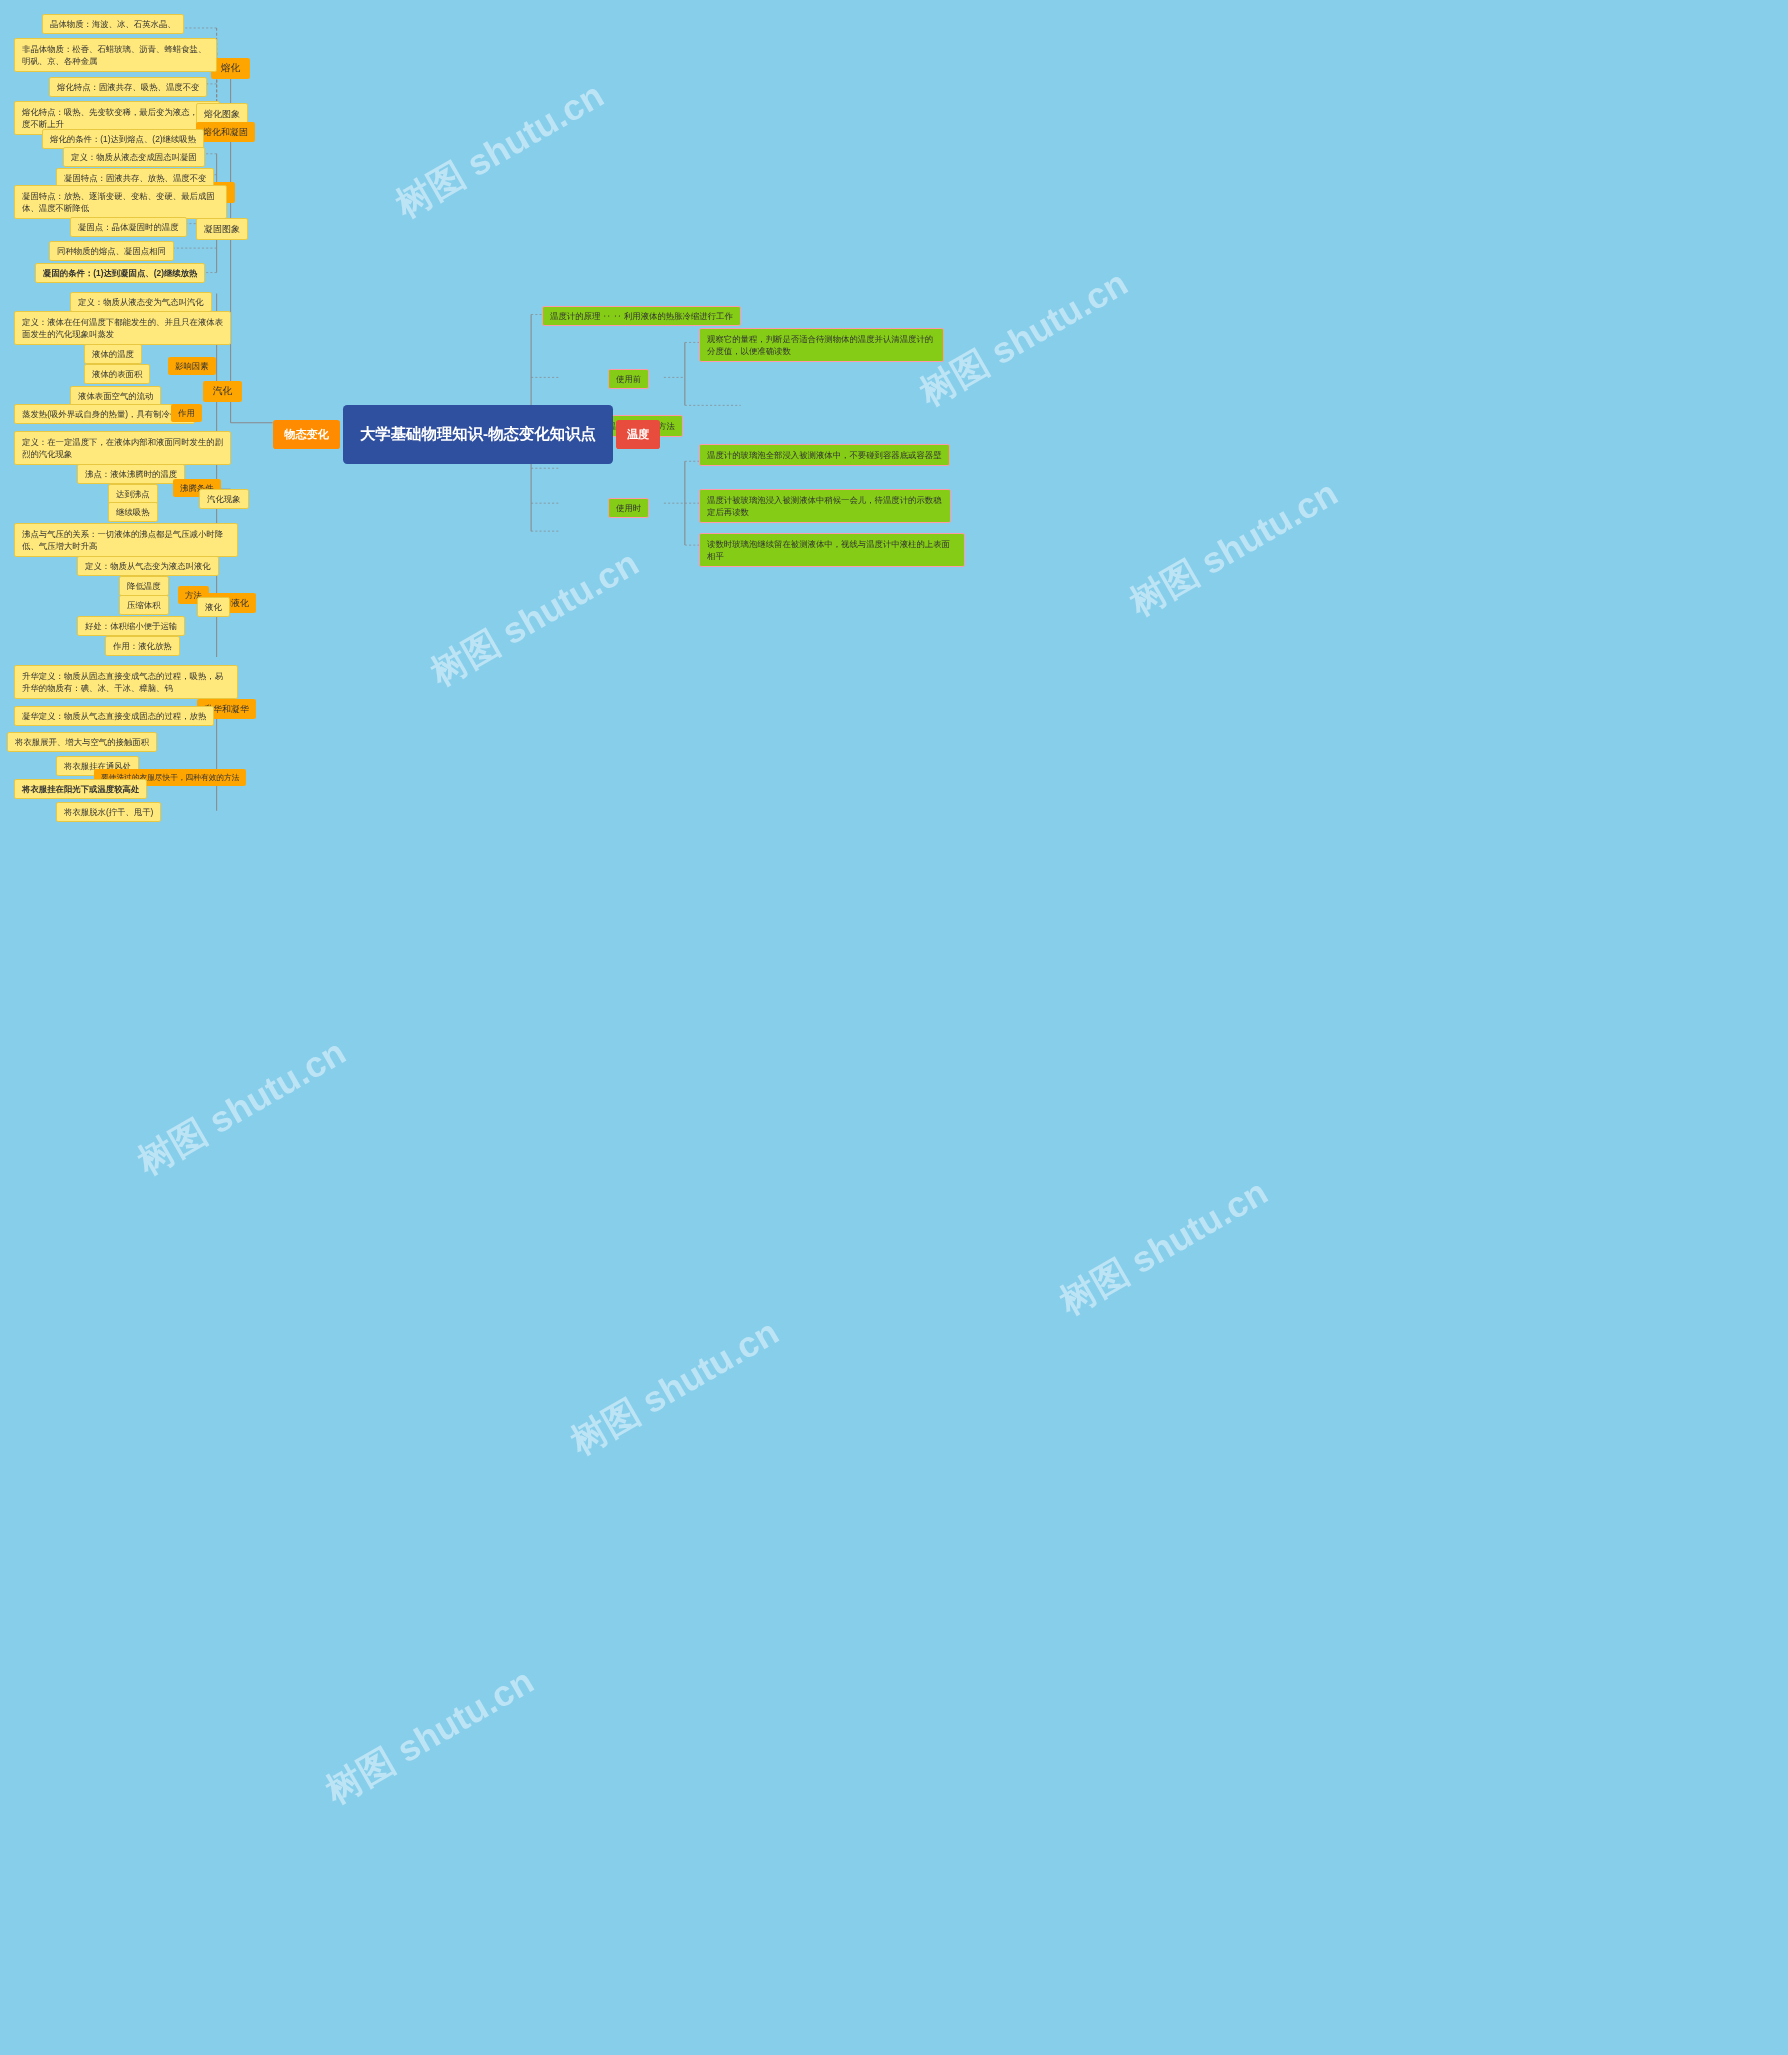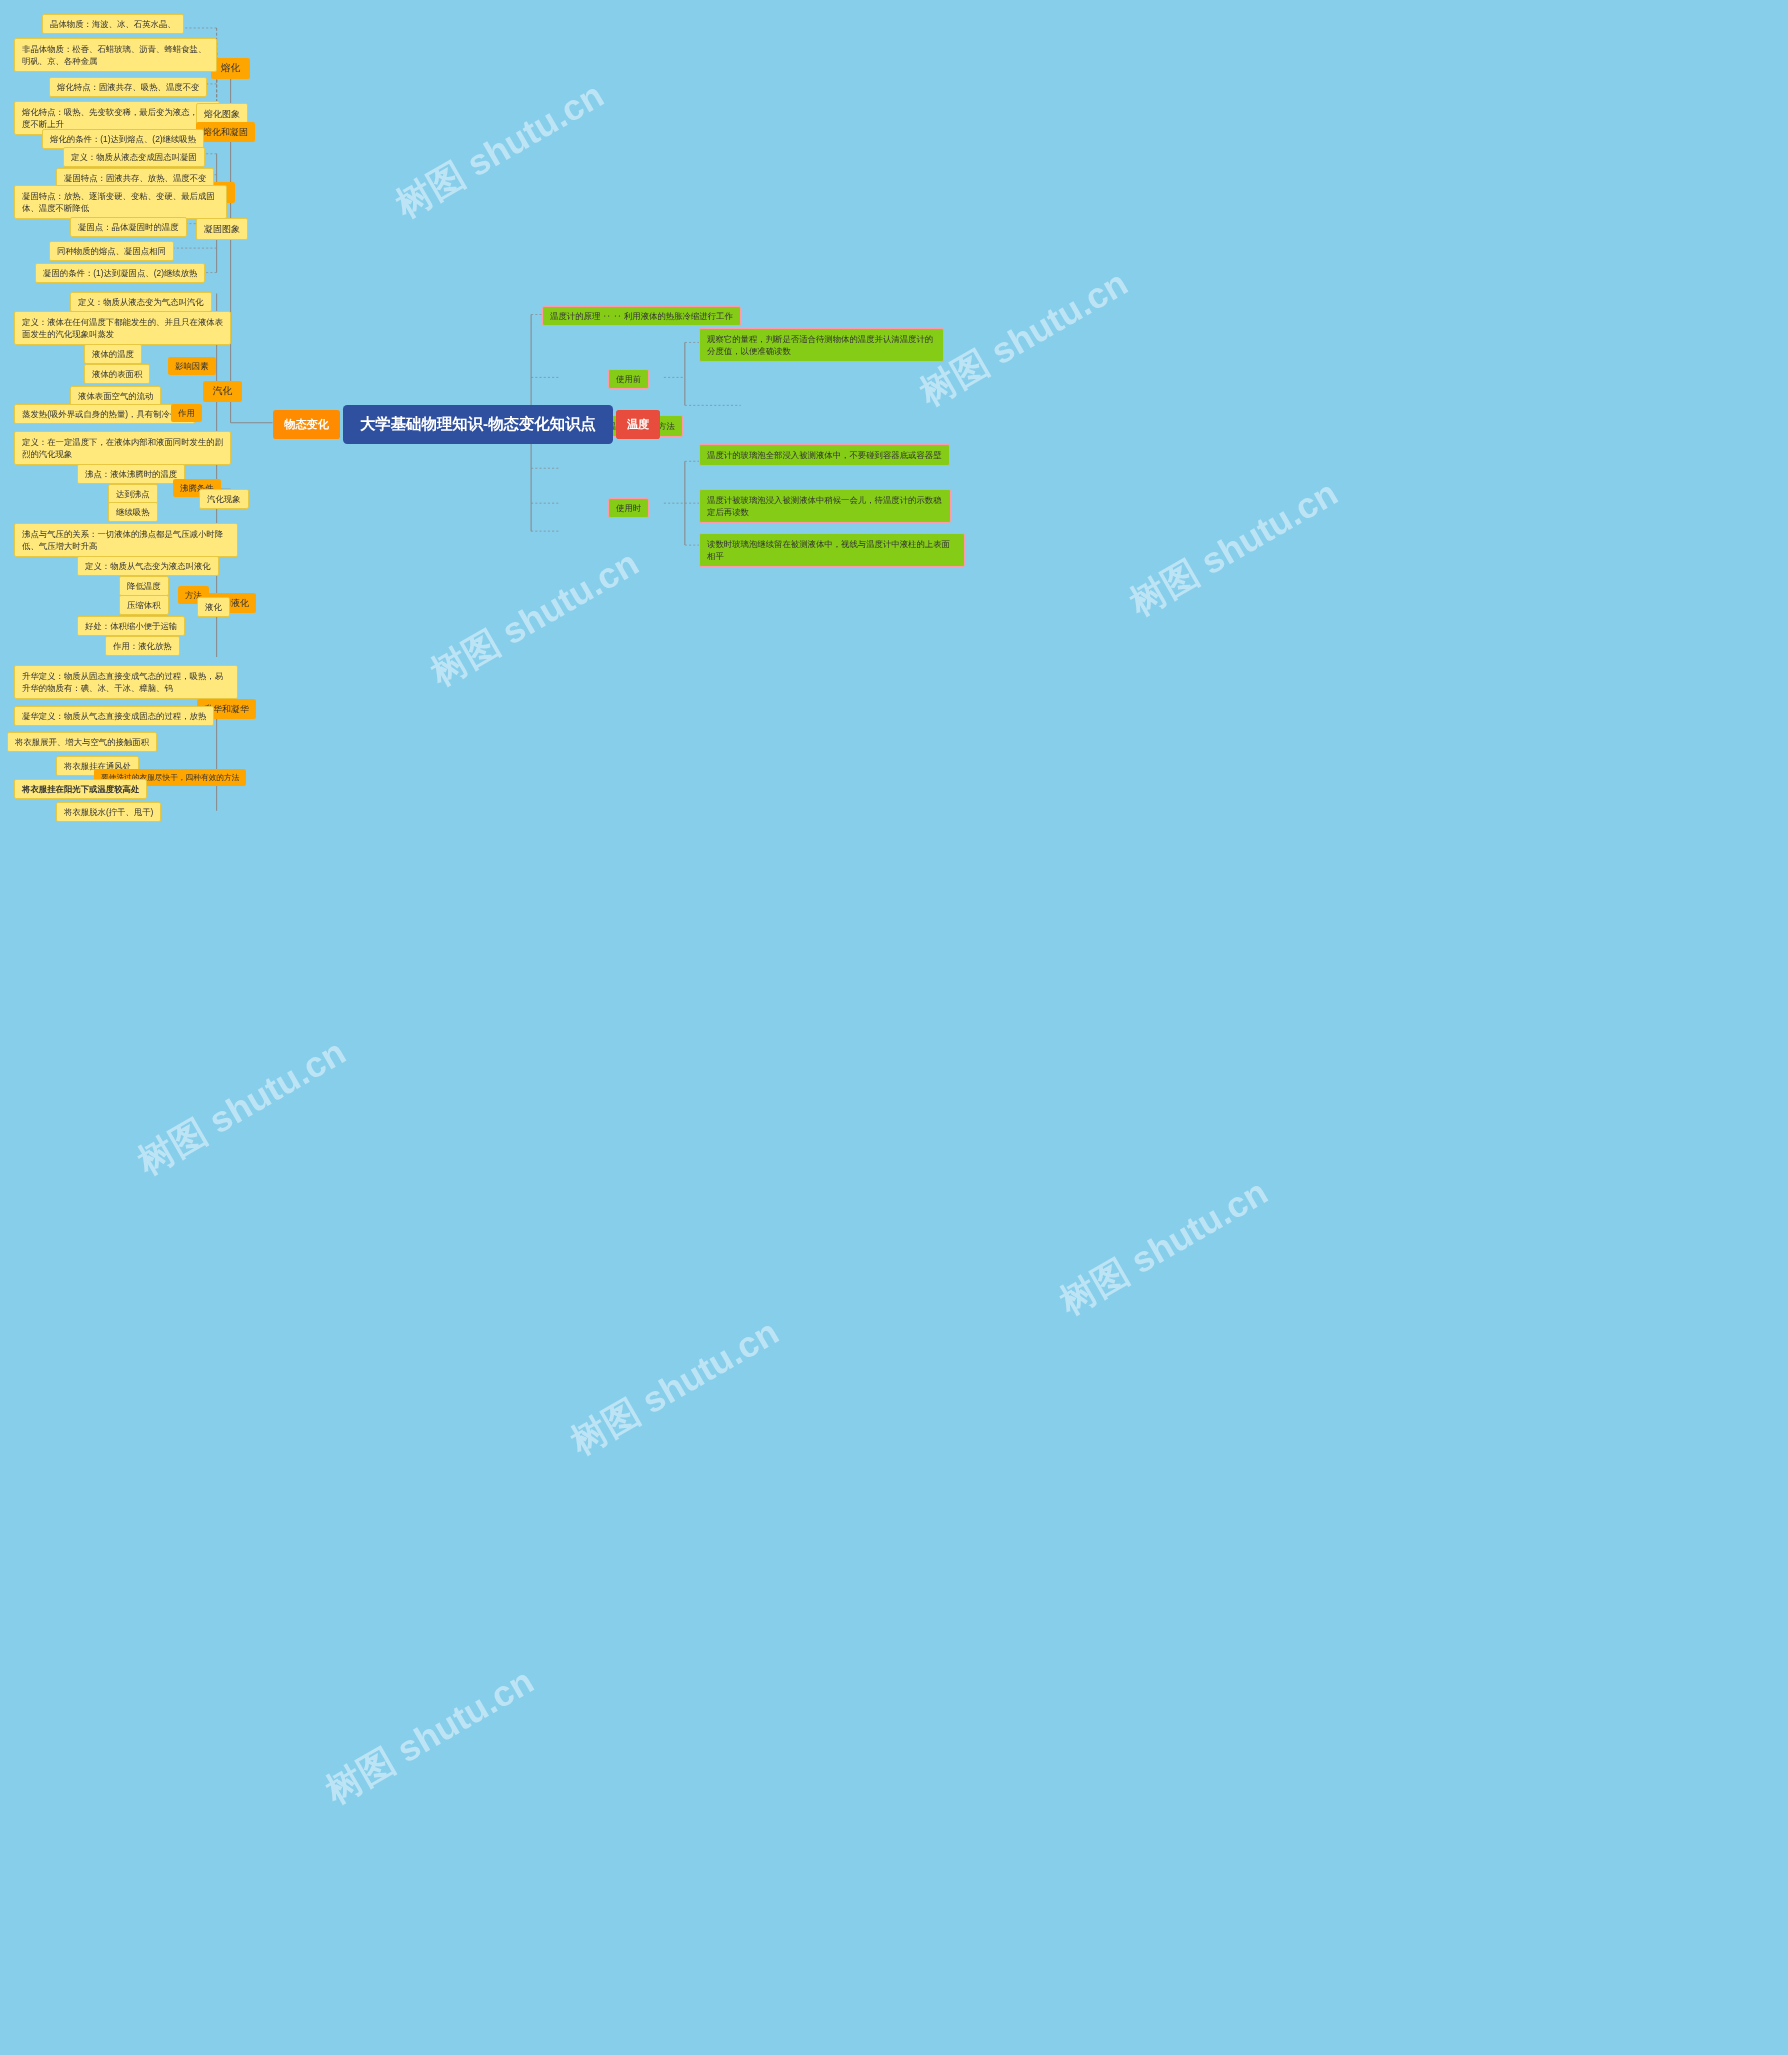--- a/index.html
+++ b/index.html
@@ -40,21 +40,21 @@
       padding: 7px 11.2px;
       border-radius: 2.8px;
       font-size: 11.2px;
       font-weight: bold;
       white-space: nowrap;
     }
 
     .node-title {
       background: #2F4F9F;
       color: white;
-      padding: 9px 17px;
+      padding: 19px 17px;
       border-radius: 4.2px;
       font-size: 15.4px;
       font-weight: bold;
       white-space: nowrap;
       margin: 0 2.8px;
     }
 
     .node-wendu {
       background: #E74C3C;
       color: white;
@@ -210,21 +210,21 @@
 <div class="node-box node-yellow" style="left:56px; top:168px; max-width:182px; white-space:normal; text-align:left;">凝固特点：固液共存、放热、温度不变</div>
 
 <div class="node-box node-yellow" style="left:14px; top:185px; max-width:213px; white-space:normal; text-align:left; line-height:1.5;">凝固特点：放热、逐渐变硬、变粘、变硬、最后成固体、温度不断降低</div>
 
 <div class="node-box node-yellow" style="left:196px; top:218px; font-size:9px;">凝固图象</div>
 
 <div class="node-box node-yellow" style="left:70px; top:217px; max-width:168px; white-space:normal; text-align:left;">凝固点：晶体凝固时的温度</div>
 
 <div class="node-box node-yellow" style="left:49px; top:241px; max-width:182px; white-space:normal; text-align:left;">同种物质的熔点、凝固点相同</div>
 
-<div class="node-box node-yellow" style="left:35px; top:263px; max-width:199px; white-space:normal; text-align:left;">凝固的条件：(1)达到凝固点、(2)继续放热</div>
+<div class="node-box node-yellow" style="left:35px; top:263px; max-width:199px; white-space:normal; text-align:left;font-weight:bold;">凝固的条件：(1)达到凝固点、(2)继续放热</div>
 
 <div class="node-box node-orange" style="left:203px; top:381px; font-size:9.8px; padding:4.2px 9.8px;">汽化</div>
 
 <div class="node-box node-yellow" style="left:70px; top:292px; max-width:175px; white-space:normal; text-align:left;">定义：物质从液态变为气态叫汽化</div>
 <div class="node-box node-yellow" style="left:14px; top:311px; max-width:217px; white-space:normal; text-align:left; line-height:1.5;">定义：液体在任何温度下都能发生的、并且只在液体表面发生的汽化现象叫蒸发</div>
 <div class="node-box node-yellow" style="left:84px; top:344px; max-width:140px;">液体的温度</div>
 <div class="node-box node-yellow" style="left:84px; top:364px; max-width:140px;">液体的表面积</div>
 <div class="node-box node-orange" style="left:168px; top:357px; font-size:8.4px;">影响因素</div>
 <div class="node-box node-yellow" style="left:70px; top:386px; max-width:161px;">液体表面空气的流动</div>
 <div class="node-box node-yellow" style="left:14px; top:404px; max-width:213px; white-space:normal; text-align:left;">蒸发热(吸外界或自身的热量)，具有制冷作用</div>

